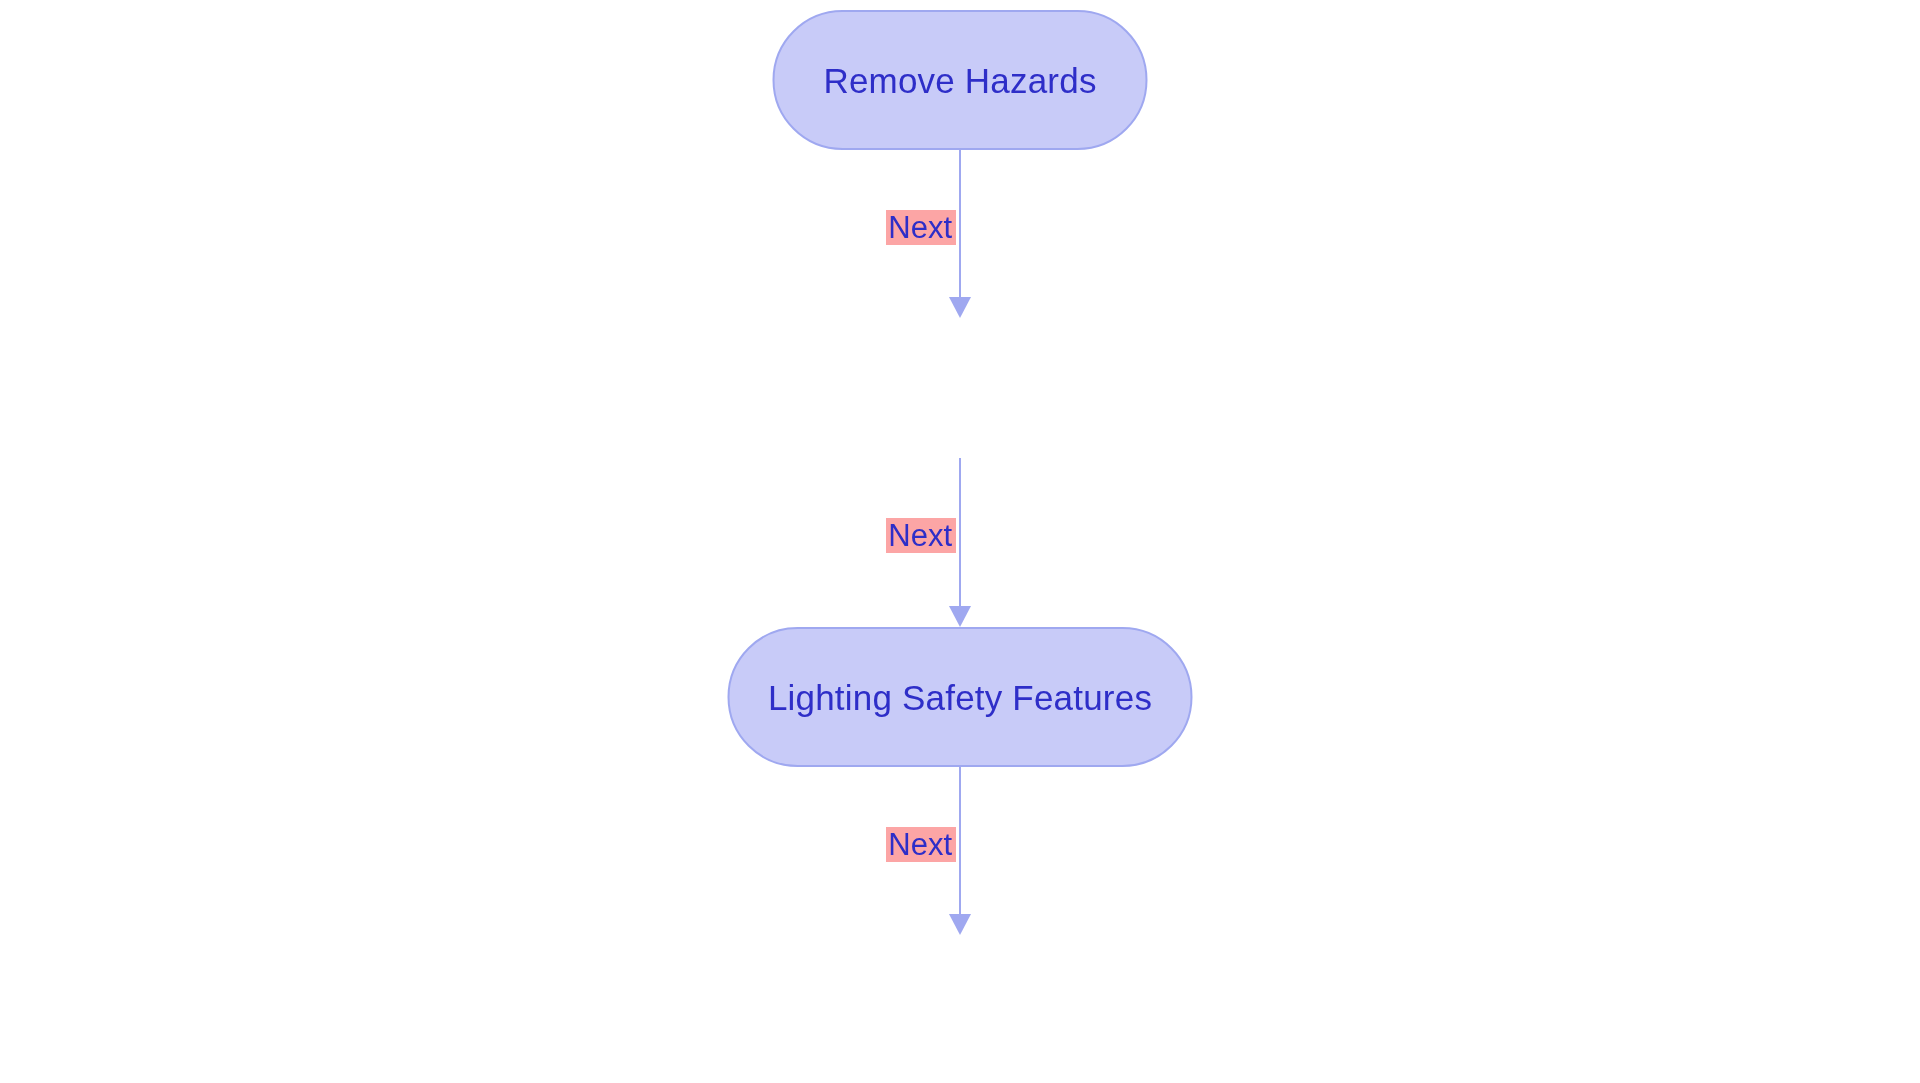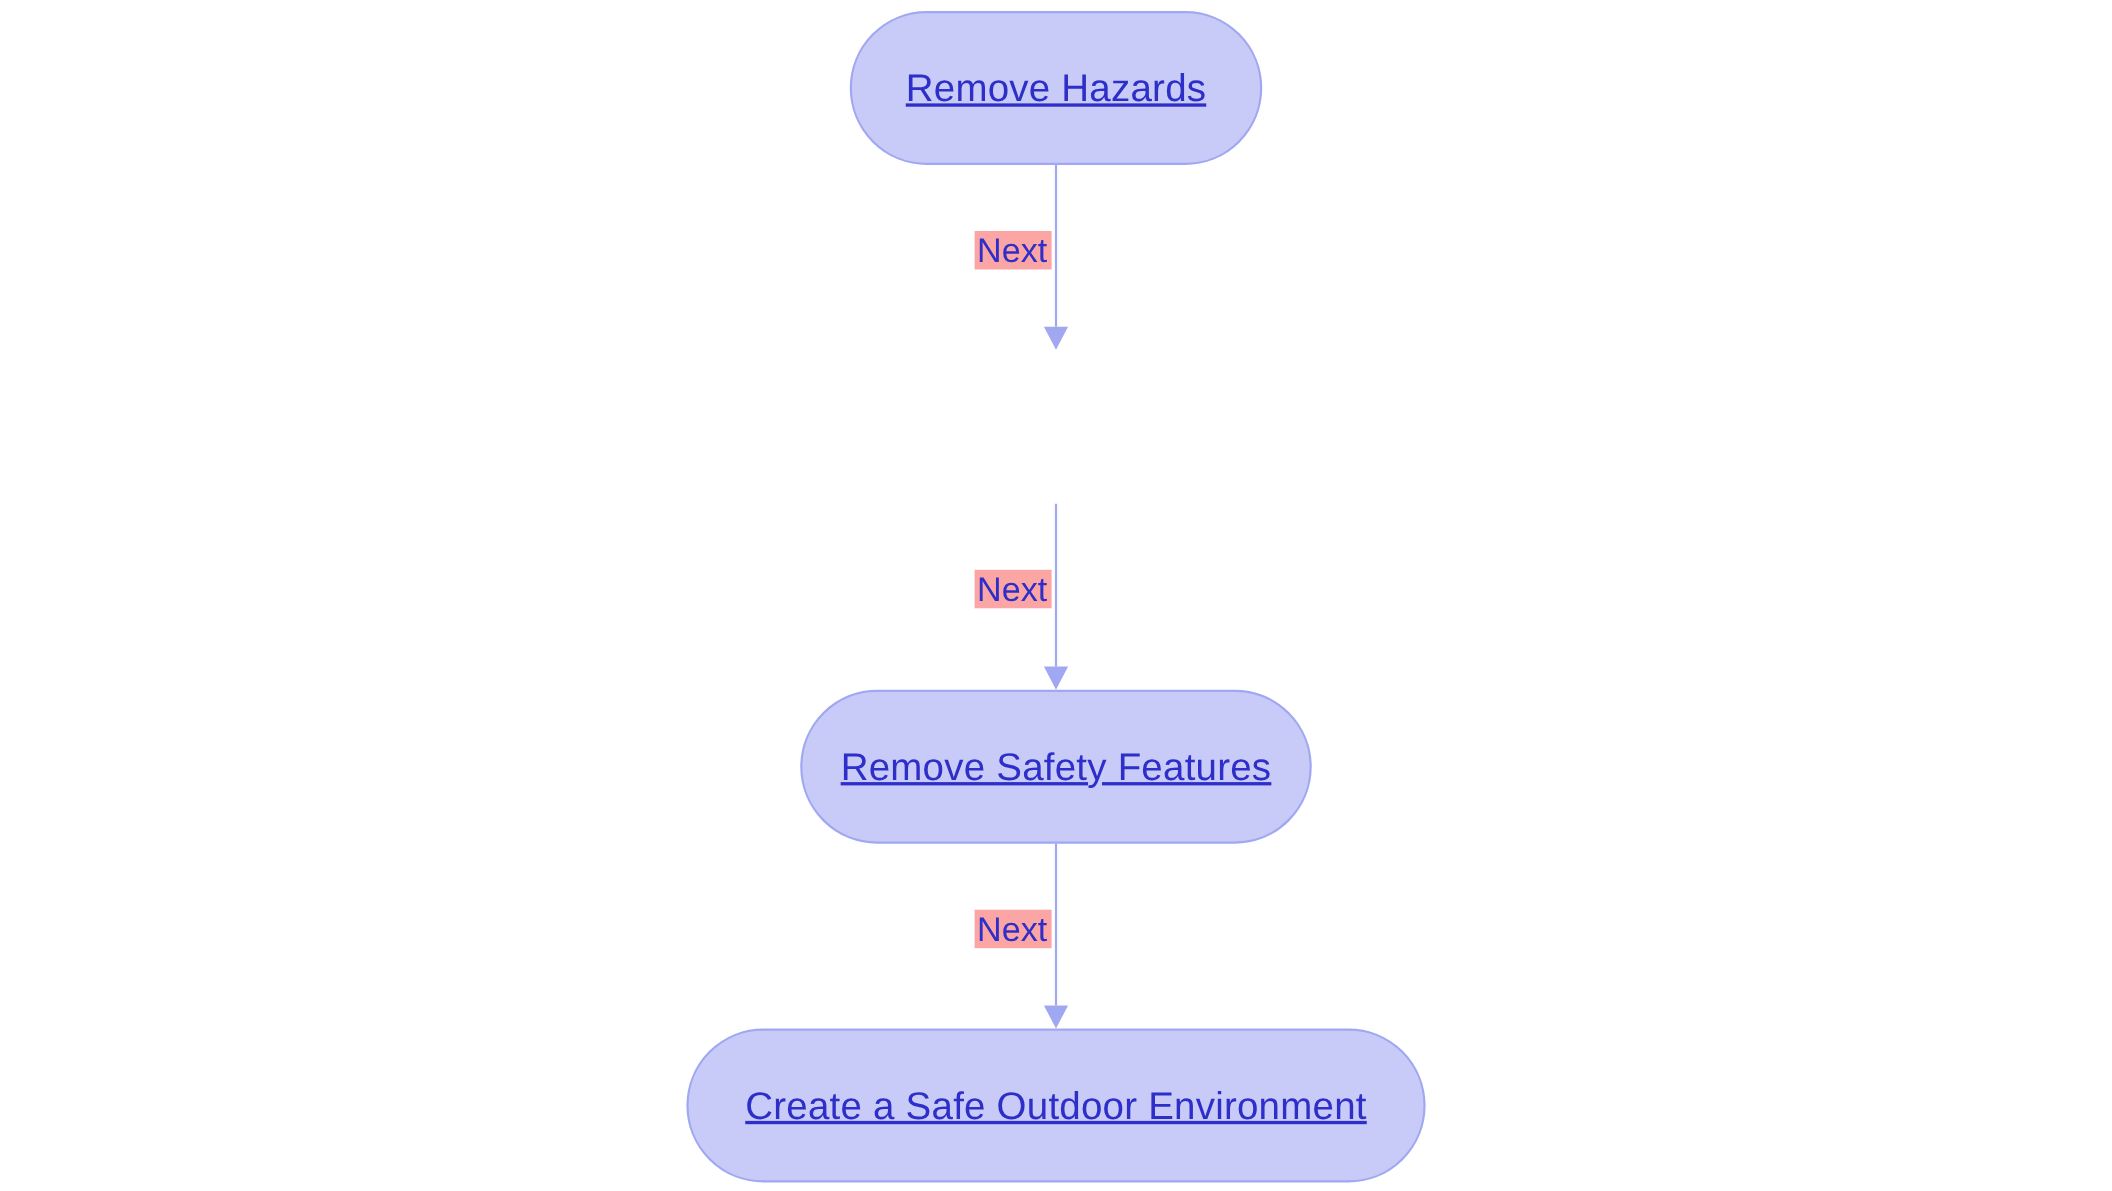--- a/index.html
+++ b/index.html
@@ -38,21 +38,20 @@
   }
   .node-label {
     color: #2e2ec8;
     font-family: "Liberation Sans", sans-serif;
     font-size: 35px;
     font-weight: 400;
     line-height: 1;
     letter-spacing: 0.2px;
     white-space: nowrap;
     text-align: center;
-    text-decoration: underline;
   }
 
   #node-0 { top: 10px;  width: 375px; }
   #node-1 { top: 318px; width: 375px; }
   #node-2 { top: 627px; width: 465px; }
   #node-3 { top: 935px; width: 672px; }
 
   
   .edge {
     position: absolute;
@@ -125,26 +124,23 @@
   </div>
 
 
   <div class="edge" id="edge-1">
     <div class="edge-line"></div>
     <div class="edge-arrowhead"></div>
     <span class="edge-label">Next</span>
   </div>
 
   <div class="node" id="node-2">
-    <span class="node-label">Remove Safety Features</span>
+    <span class="node-label">Lighting Safety Features</span>
   </div>
 
   <div class="edge" id="edge-2">
     <div class="edge-line"></div>
     <div class="edge-arrowhead"></div>
     <span class="edge-label">Next</span>
   </div>
 
-  <div class="node" id="node-3">
-    <span class="node-label">Create a Safe Outdoor Environment</span>
-  </div>
 
 </div>
 
 </body></html>

